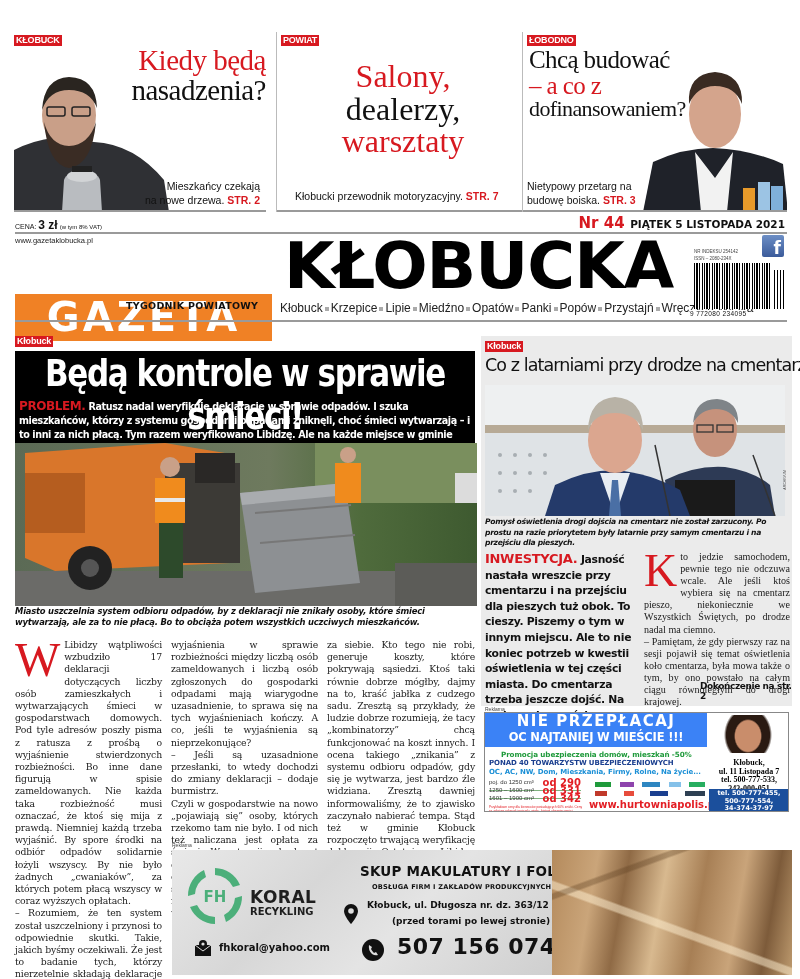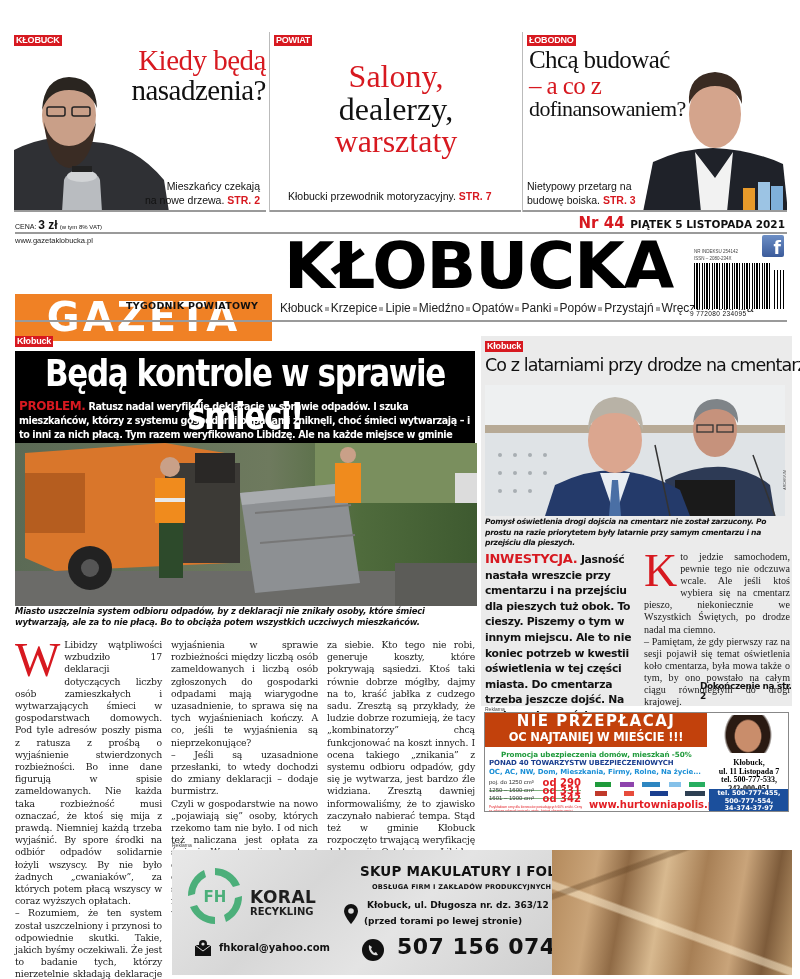--- a/index.html
+++ b/index.html
@@ -45,42 +45,42 @@
   .right-lead { position: absolute; left: 485px; top: 551px; width: 150px; font-family: "DejaVu Sans", sans-serif; font-weight: bold; font-size: 10.8px; line-height: 15.6px; letter-spacing: -0.3px; color: #111; }
   .right-lead .lead-kw { color: #d71920; font-size: 13px; }
   .right-body { position: absolute; left: 644px; top: 551px; width: 146px; font-family: "Liberation Serif", "DejaVu Serif", serif; font-size: 10.1px; line-height: 12.1px; text-align: justify; color: #1a1a1a; }
   .right-body .dropcap { font-size: 46px; line-height: 35px; margin: 2px 3px 0 0; }
   .continuation { position: absolute; left: 700px; top: 681px; font-family: "DejaVu Sans", sans-serif; font-weight: bold; font-size: 9px; letter-spacing: -0.4px; color: #111; }
 
   .reklama { position: absolute; font-size: 5px; color: #444; }
 
   
   .ins-ad { position: absolute; left: 484px; top: 712px; width: 305px; height: 100px; border: 1px solid #888; background: #fff; overflow: hidden; }
-  .ins-red { position: absolute; left: 0; top: 0; width: 222px; height: 34px; background: #c2410c; color: #fff; text-align: center; font-family: "DejaVu Sans", sans-serif; font-weight: bold; }
+  .ins-red { position: absolute; left: 0; top: 0; width: 222px; height: 34px; background: #3b82f6; color: #fff; text-align: center; font-family: "DejaVu Sans", sans-serif; font-weight: bold; }
   .ins-red .l1 { font-size: 15px; line-height: 17px; letter-spacing: 1.5px; }
   .ins-red .l2 { font-size: 11.5px; line-height: 15px; letter-spacing: -0.2px; }
   .ins-line { position: absolute; left: 4px; font-family: "DejaVu Sans", sans-serif; font-weight: bold; font-size: 7px; white-space: nowrap; letter-spacing: -0.1px; }
   .price-row { position: absolute; left: 4px; width: 92px; height: 12px; border-bottom: 1px solid #7fb27f; font-size: 6px; color: #333; white-space: nowrap; }
   .price-row .pv { position: absolute; right: 0; top: -2px; color: #e31e24; font-family: "DejaVu Sans", sans-serif; font-weight: bold; font-size: 10px; }
   .logos { position: absolute; left: 110px; width: 110px; height: 10px; display: flex; justify-content: space-between; align-items: center; }
   .logos span { display: inline-block; height: 5px; }
   .ins-url { position: absolute; left: 104px; top: 87px; color: #e31e24; font-family: "DejaVu Sans", sans-serif; font-weight: bold; font-size: 10px; white-space: nowrap; }
   .ins-small { position: absolute; left: 4px; top: 87px; width: 94px; color: #e31e24; font-size: 3.2px; line-height: 4px; }
   .ins-photo { position: absolute; left: 238px; top: 2px; width: 50px; height: 38px; background: radial-gradient(ellipse 14px 17px at 25px 21px, #c98d6b 0 90%, transparent 100%), radial-gradient(ellipse 24px 28px at 25px 20px, #2a1a12 0 90%, transparent 100%), #fff; }
   .ins-addr { position: absolute; left: 224px; top: 46px; width: 80px; text-align: center; font-family: "Liberation Serif", serif; font-weight: bold; font-size: 8px; line-height: 8.5px; color: #000; }
   .ins-blue { position: absolute; left: 224px; top: 76px; width: 80px; height: 24px; background: #1b4f9c; color: #fff; text-align: center; font-family: "DejaVu Sans", sans-serif; font-weight: bold; font-size: 6.5px; line-height: 7.5px; padding-top: 1px; }
 
   
   .koral-ad { position: absolute; left: 172px; top: 850px; width: 380px; height: 125px; background: linear-gradient(135deg, #e9e9e9 0%, #d7d7d7 35%, #e4e4e4 60%, #cfcfcf 100%); overflow: hidden; }
   .koral-name { position: absolute; left: 78px; top: 37px; font-family: "DejaVu Sans", sans-serif; font-weight: bold; font-size: 17px; letter-spacing: 0.5px; color: #1e1e1e; }
   .koral-sub { position: absolute; left: 78px; top: 56px; font-family: "DejaVu Sans", sans-serif; font-weight: bold; font-size: 10px; color: #1e1e1e; }
   .koral-skup { position: absolute; left: 188px; top: 13px; font-family: "DejaVu Sans", sans-serif; font-weight: bold; font-size: 13.5px; letter-spacing: 0.2px; color: #111; white-space: nowrap; }
   .koral-obs { position: absolute; left: 200px; top: 33px; font-family: "DejaVu Sans", sans-serif; font-weight: bold; font-size: 6.6px; letter-spacing: 0.2px; color: #111; white-space: nowrap; }
   .koral-addr1 { position: absolute; left: 195px; top: 50px; font-family: "DejaVu Sans", sans-serif; font-weight: bold; font-size: 9px; color: #111; white-space: nowrap; }
-  .koral-addr2 { position: absolute; left: 192px; top: 66px; font-family: "DejaVu Sans", sans-serif; font-weight: bold; font-size: 9px; color: #111; white-space: nowrap; }
+  .koral-addr2 { position: absolute; left: 220px; top: 66px; font-family: "DejaVu Sans", sans-serif; font-weight: bold; font-size: 9px; color: #111; white-space: nowrap; }
   .koral-mail { position: absolute; left: 47px; top: 92px; font-family: "DejaVu Sans", sans-serif; font-weight: bold; font-size: 10px; color: #111; }
   .koral-phone { position: absolute; left: 225px; top: 84px; font-family: "DejaVu Sans", sans-serif; font-weight: bold; font-size: 22px; letter-spacing: 0.5px; color: #111; white-space: nowrap; }
   .cardboard { position: absolute; left: 552px; top: 850px; width: 240px; height: 125px; overflow: hidden;
     background:
       linear-gradient(160deg, transparent 0 20%, rgba(90,60,30,.35) 21% 23%, transparent 24% 100%),
       linear-gradient(20deg, transparent 0 40%, rgba(255,240,210,.5) 41% 44%, transparent 45% 100%),
       linear-gradient(100deg, #b48a5c 0%, #caa57a 18%, #8f6a45 30%, #d8b98f 45%, #a77f55 60%, #c9a47a 75%, #7d5b3a 88%, #bd9a6e 100%); }
 </style>
 </head>
 <body>
@@ -106,21 +106,21 @@
     <div class="red">Kiedy będą</div>
     <div>nasadzenia?</div>
   </div>
   <div class="teaser-caption" style="right:6px; top:147px; text-align:right;">
     <div>Mieszkańcy czekają</div>
     <div><span>na nowe drzewa.</span> <span class="str">STR. 2</span></div>
   </div>
   <div class="teaser-bottom-line"></div>
 </div>
 
-<div class="teaser" style="left:269px; width:252px; border-left:1px solid #bbb;">
+<div class="teaser" style="left:276px; width:252px; border-left:1px solid #bbb;">
   <span class="tag" style="left:4px; top:3px;">POWIAT</span>
   <div class="abs serif-head" style="left:0; top:28px; width:252px; text-align:center; font-size:32px;">
     <div class="red">Salony,</div>
     <div>dealerzy,</div>
     <div class="red">warsztaty</div>
   </div>
   <div class="teaser-caption" style="left:18px; top:157px; white-space:nowrap;">
     <span>Kłobucki przewodnik motoryzacyjny.</span> <span class="str">STR. 7</span>
   </div>
   <div class="teaser-bottom-line"></div>

